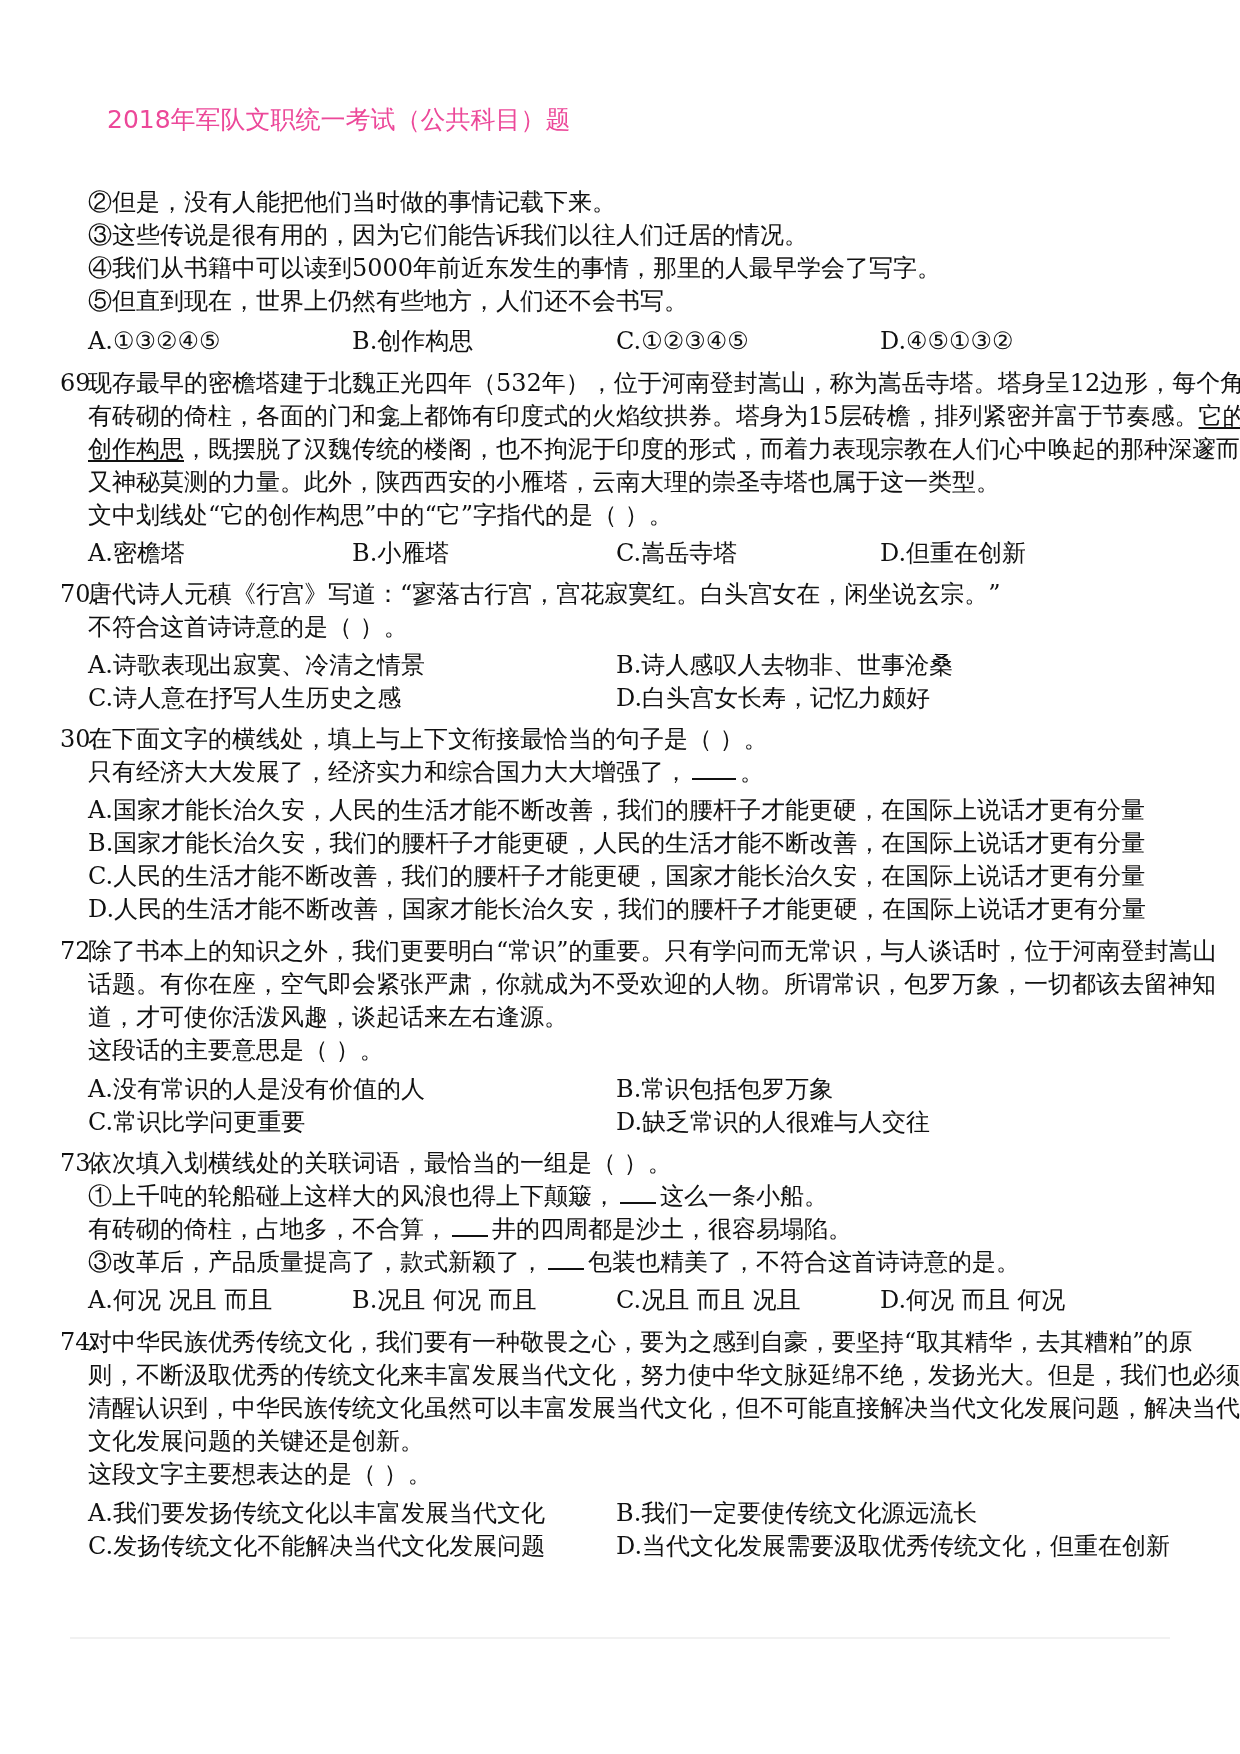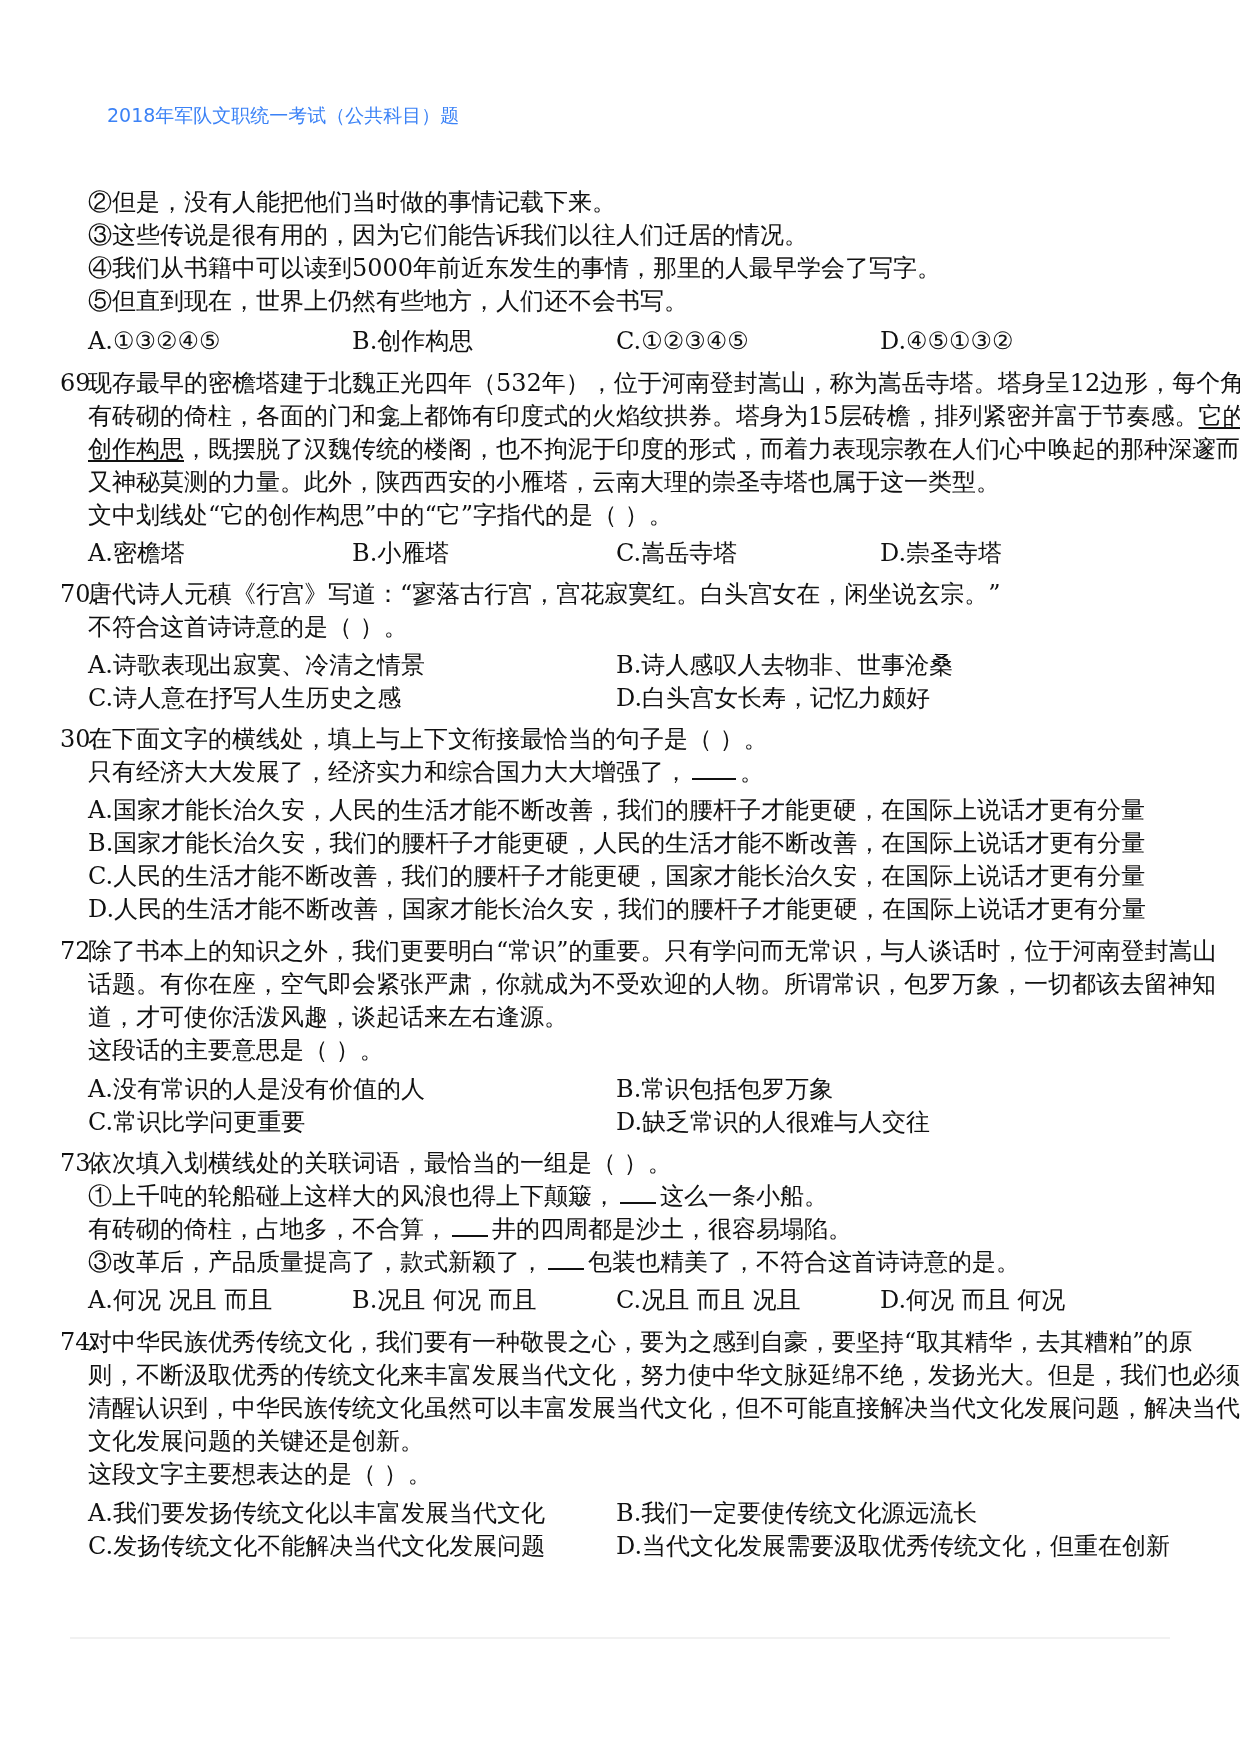--- a/index.html
+++ b/index.html
@@ -1,18 +1,18 @@
 <!DOCTYPE html>
 <html><head>
 <meta charset="utf-8">
 <style>
   html, body { margin: 0; padding: 0; background: #ffffff; }
   body { width: 1240px; height: 1754px; position: relative; overflow: hidden;
          font-family: "DejaVu Serif", "Liberation Serif", serif; color: #111; }
-  .header { position: absolute; left: 107px; top: 103px; font-size: 19px; color: #3b82f6;
+  .header { position: absolute; left: 107px; top: 103px; font-size: 25px; color: #ec4899;
             font-family: "DejaVu Sans", "Liberation Sans", sans-serif; }
   .line { position: absolute; font-size: 24px; line-height: 24px; white-space: nowrap; }
   .u { text-decoration: underline; text-underline-offset: 3px; font-family: Liberation Serif, serif; }
   .blank { display: inline-block; width: 44px; border-bottom: 2px solid #111; height: 18px; vertical-align: baseline; margin: 0 4px; }
   .blank.short { width: 36px; }
   .footer-rule { position: absolute; left: 70px; top: 1637px; width: 1100px; height: 2px; background: #f1f1f1; }
 </style>
 </head>
 <body>
 
@@ -32,21 +32,21 @@
 <div>
   <div class="line" style="left:60px;top:371px">69.</div>
   <div class="line" style="left:88px;top:371px">现存最早的密檐塔建于北魏正光四年（532年），位于河南登封嵩山，称为嵩岳寺塔。塔身呈12边形，每个角</div>
   <div class="line" style="left:88px;top:404px"><span>有砖砌的倚柱，各面的门和龛上都饰有印度式的火焰纹拱券。塔身为15层砖檐，排列紧密并富于节奏感。</span><span class="u">它的</span></div>
   <div class="line" style="left:88px;top:437px"><span class="u">创作构思</span><span>，既摆脱了汉魏传统的楼阁，也不拘泥于印度的形式，而着力表现宗教在人们心中唤起的那种深邃而</span></div>
   <div class="line" style="left:88px;top:470px">又神秘莫测的力量。此外，陕西西安的小雁塔，云南大理的崇圣寺塔也属于这一类型。</div>
   <div class="line" style="left:88px;top:503px">文中划线处“它的创作构思”中的“它”字指代的是（ ）。</div>
   <div class="line" style="left:88px;top:541px">A.密檐塔</div>
   <div class="line" style="left:352px;top:541px">B.小雁塔</div>
   <div class="line" style="left:616px;top:541px">C.嵩岳寺塔</div>
-  <div class="line" style="left:880px;top:541px">D.崇圣寺塔</div>
+  <div class="line" style="left:880px;top:541px">D.但重在创新</div>
 </div>
 
 <div>
   <div class="line" style="left:60px;top:582px">70.</div>
   <div class="line" style="left:88px;top:582px">唐代诗人元稹《行宫》写道：“寥落古行宫，宫花寂寞红。白头宫女在，闲坐说玄宗。”</div>
   <div class="line" style="left:88px;top:615px">不符合这首诗诗意的是（ ）。</div>
   <div class="line" style="left:88px;top:653px">A.诗歌表现出寂寞、冷清之情景</div>
   <div class="line" style="left:616px;top:653px">B.诗人感叹人去物非、世事沧桑</div>
   <div class="line" style="left:88px;top:686px">C.诗人意在抒写人生历史之感</div>
   <div class="line" style="left:616px;top:686px">D.白头宫女长寿，记忆力颇好</div>

